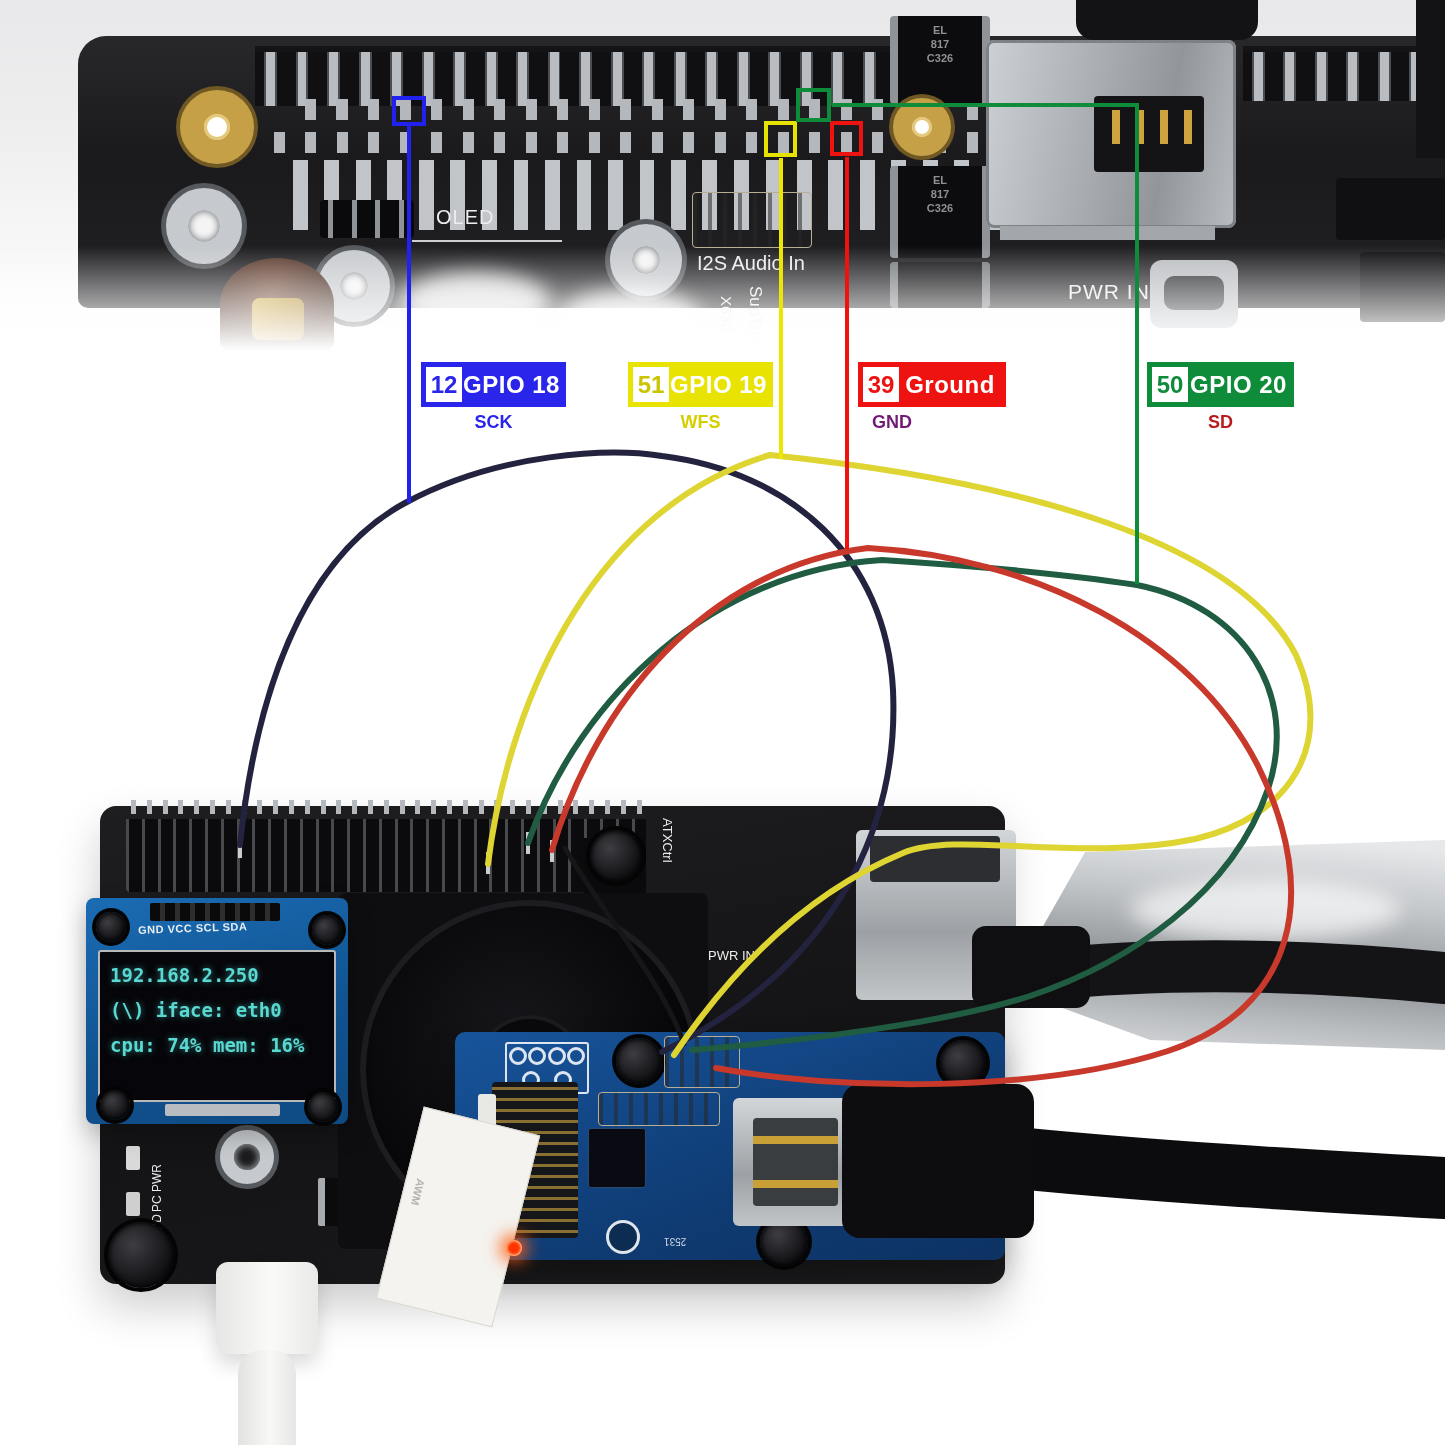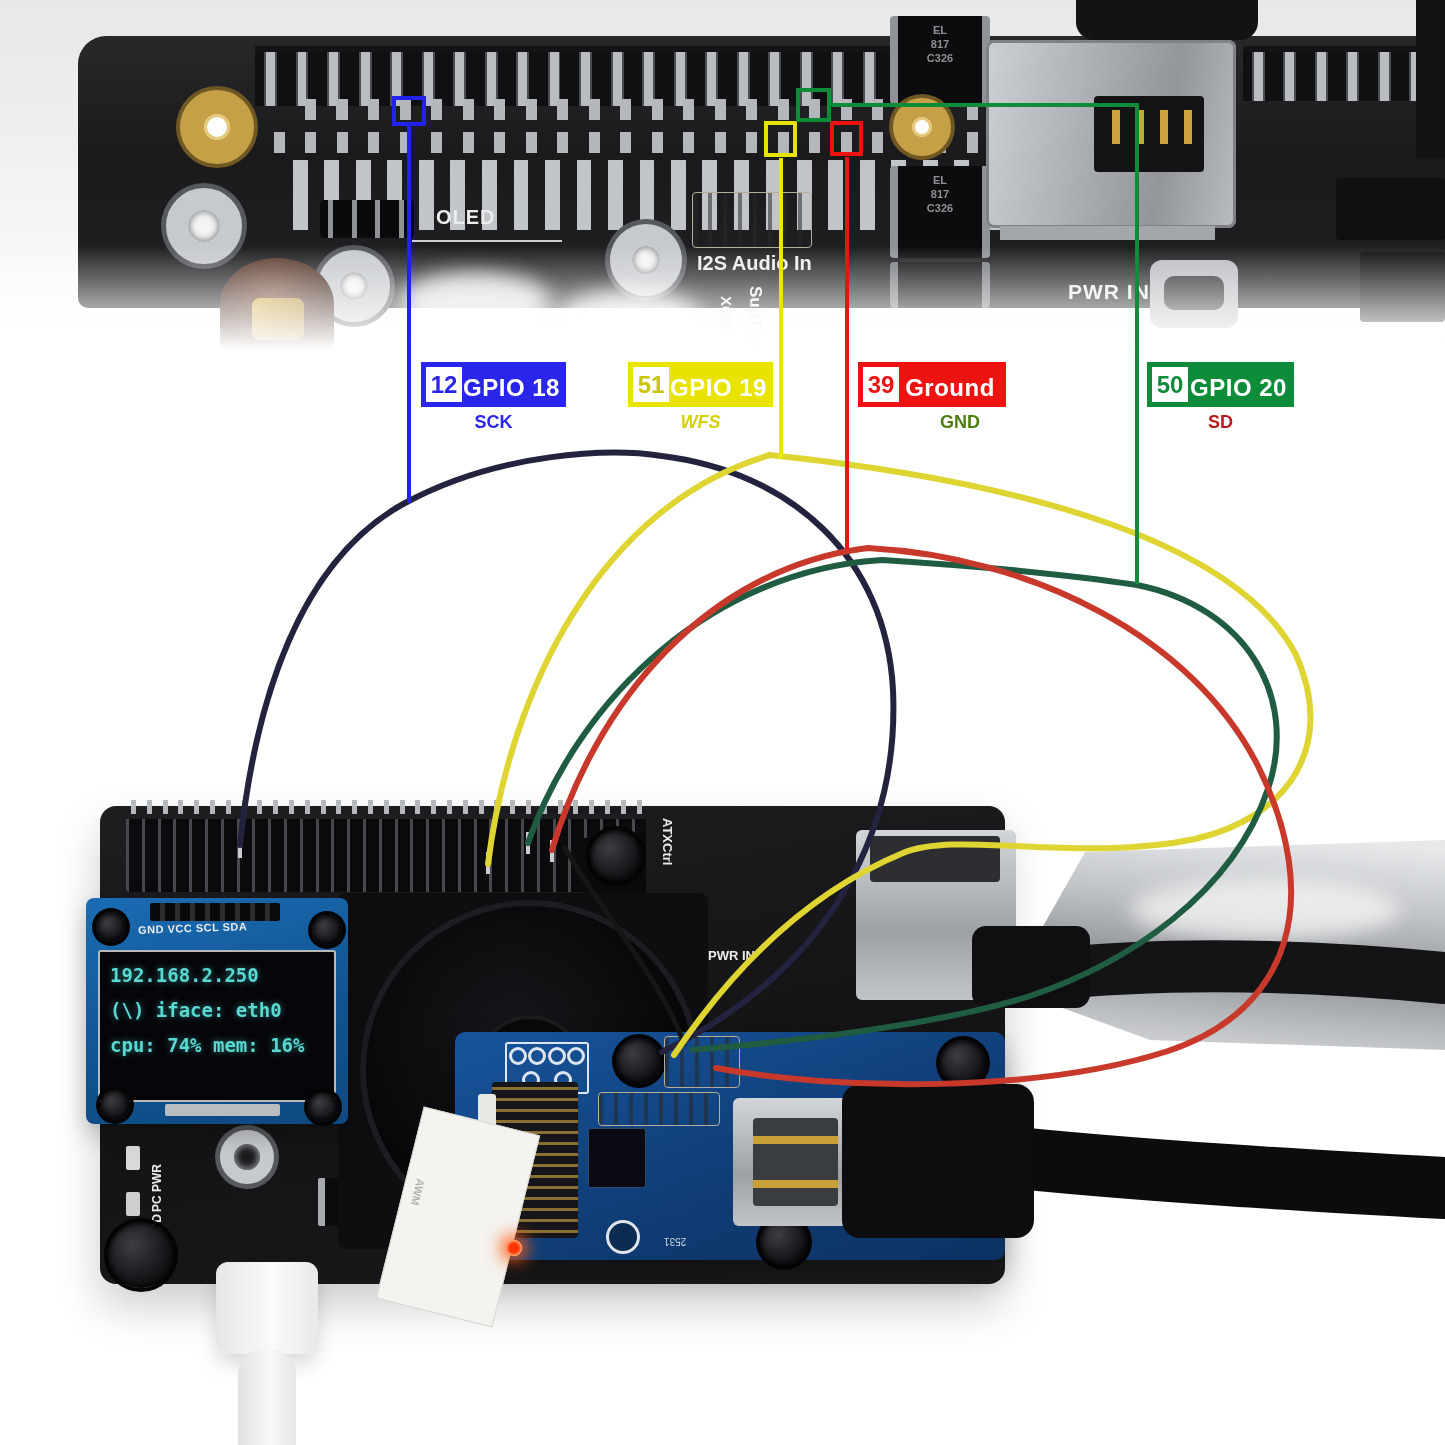--- a/index.html
+++ b/index.html
@@ -21,25 +21,25 @@
     color:#8e9093;font-size:11px;font-weight:700;text-align:center;line-height:1.25;box-sizing:border-box;padding-top:8px;}
   .chip span{display:block;}
   .screw{border-radius:50%;box-sizing:border-box;background:#f4f4f4;border:22px solid #c6c9cd;
     box-shadow:0 0 0 5px #55585c, inset 0 0 6px 2px #8a8d91;}
   .goldwasher{border-radius:50%;box-sizing:border-box;background:#fff;border:24px solid #c6a047;
     box-shadow:0 0 0 4px #6f5824, inset 0 0 0 3px #e5c878;}
   .hlbox{box-sizing:border-box;background:transparent;z-index:7;}
   .fade-top{left:0;top:246px;width:1445px;height:112px;z-index:6;
     background:linear-gradient(180deg,rgba(255,255,255,0) 0%,rgba(255,255,255,.55) 50%,rgba(255,255,255,.97) 90%,#fff 100%);}
   .fanblur{background:rgba(255,255,255,.85);border-radius:50%;filter:blur(10px);}
-  .silk{color:#ececec;font-weight:700;}
+  .silk{color:#ececec;font-weight:400;}
   .vert{writing-mode:vertical-rl;text-orientation:mixed;}
   .vert-up{writing-mode:vertical-rl;text-orientation:mixed;transform:rotate(180deg);}
   
-  .pinlabel{position:absolute;top:362px;height:45px;display:flex;align-items:flex-end;padding:5px;box-sizing:border-box;z-index:10;}
+  .pinlabel{position:absolute;top:362px;height:45px;display:flex;align-items:center;padding:5px;box-sizing:border-box;z-index:10;}
   .pinlabel .num{width:36px;height:35px;background:#fff;display:flex;align-items:center;justify-content:center;
     font-size:24px;font-weight:700;flex:none;}
   .pinlabel .nm{flex:1;text-align:center;color:#fff;font-size:24px;font-weight:700;letter-spacing:.5px;white-space:nowrap;}
   .sig{position:absolute;top:412px;text-align:center;font-size:18px;font-weight:700;z-index:10;}
   
   .pcb-bot{left:100px;top:806px;width:905px;height:478px;border-radius:16px;
     background:linear-gradient(170deg,#1e1e20,#141416 55%,#1a1a1c);
     box-shadow:0 22px 45px rgba(0,0,0,.20);}
   .hdr-tips{background-image:repeating-linear-gradient(90deg,transparent 0 5px,#b5b9be 5px 10px,transparent 10px 15.8px);}
   .hdr-body{background-color:#0b0b0d;border-top:5px solid #1d1d20;box-sizing:border-box;border-radius:4px;
@@ -251,27 +251,27 @@
   <div class="pinlabel" style="left:421px;width:145px;background:#2a25ea;">
     <span class="num" style="color:#2a25ea;">12</span>
     <span class="nm">GPIO 18</span>
   </div>
   <div class="abs sig" style="left:421px;width:145px;color:#2a25ea;">SCK</div>
 
   <div class="pinlabel" style="left:628px;width:145px;background:#e8e300;">
     <span class="num" style="color:#cbc400;">51</span>
     <span class="nm">GPIO 19</span>
   </div>
-  <div class="abs sig" style="left:628px;width:145px;color:#d6cf00;font-style:italic;">WFS</div>
+  <div class="abs sig" style="left:628px;width:145px;color:#d6cf00;">WFS</div>
 
   <div class="pinlabel" style="left:858px;width:148px;background:#ee1311;">
     <span class="num" style="color:#ee1311;">39</span>
     <span class="nm">Ground</span>
   </div>
-  <div class="abs sig" style="left:886px;width:148px;color:#4d7c0f;">GND</div>
+  <div class="abs sig" style="left:818px;width:148px;color:#701a75;">GND</div>
 
   <div class="pinlabel" style="left:1147px;width:147px;background:#0e8c3a;">
     <span class="num" style="color:#0e8c3a;">50</span>
     <span class="nm">GPIO 20</span>
   </div>
   <div class="abs sig" style="left:1147px;width:147px;color:#b91c1c;">SD</div>
 
 </div>
 
 </body></html>

